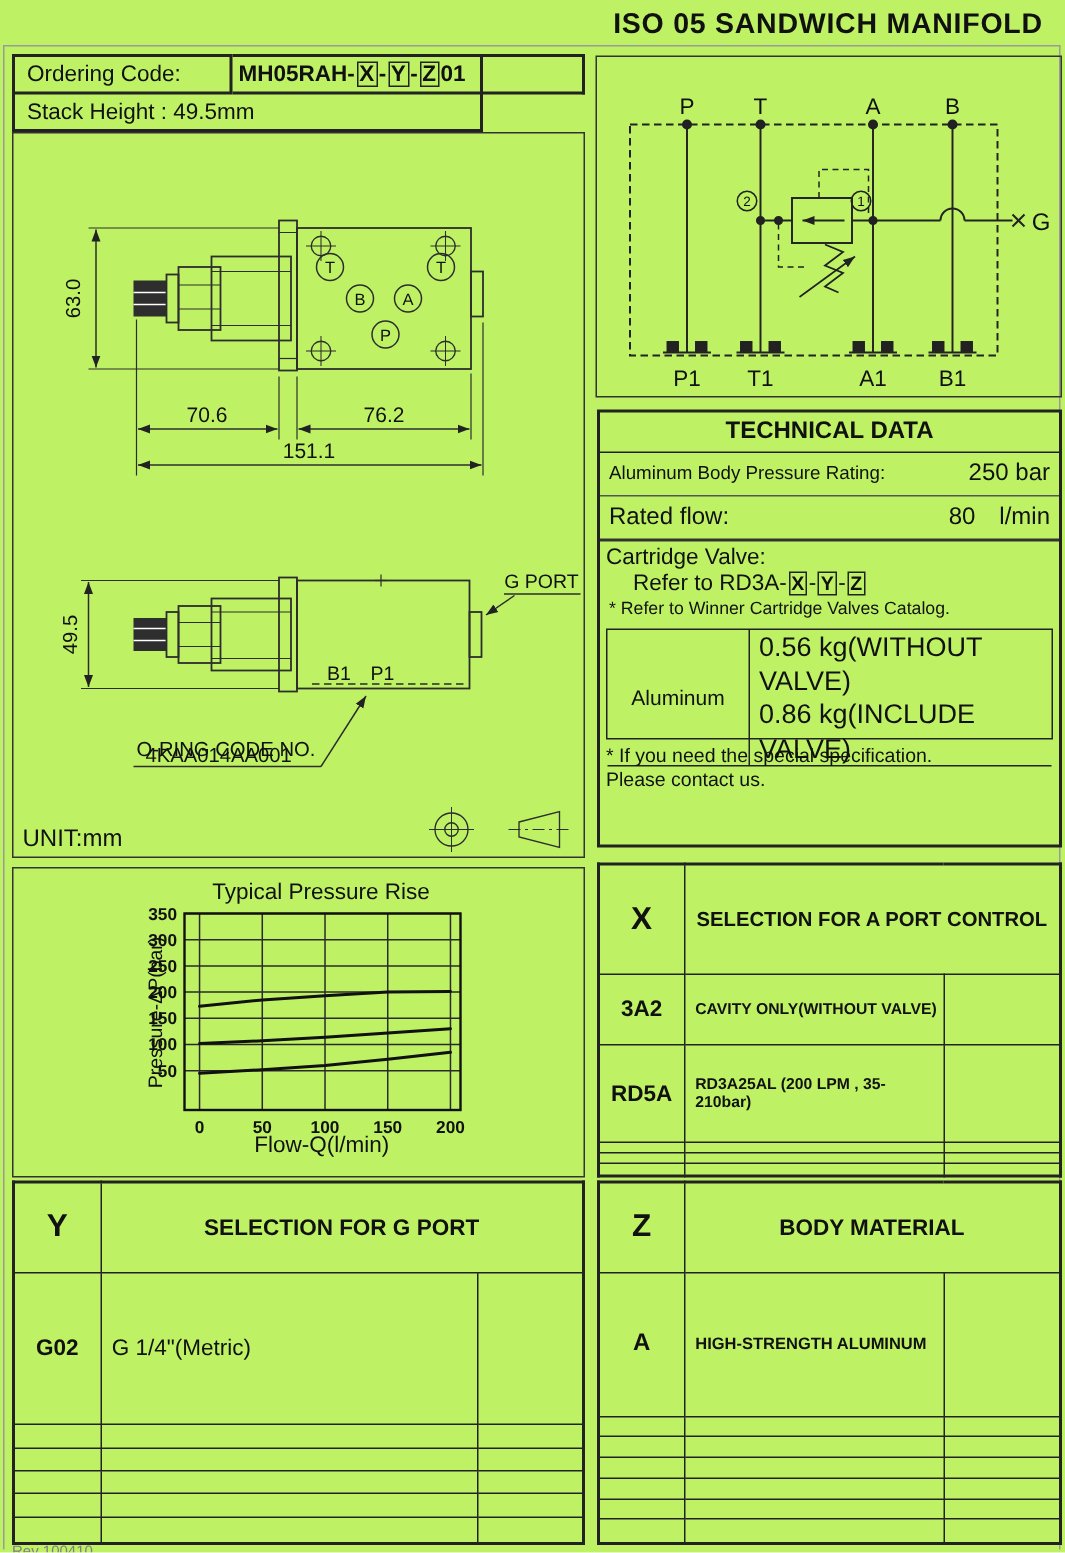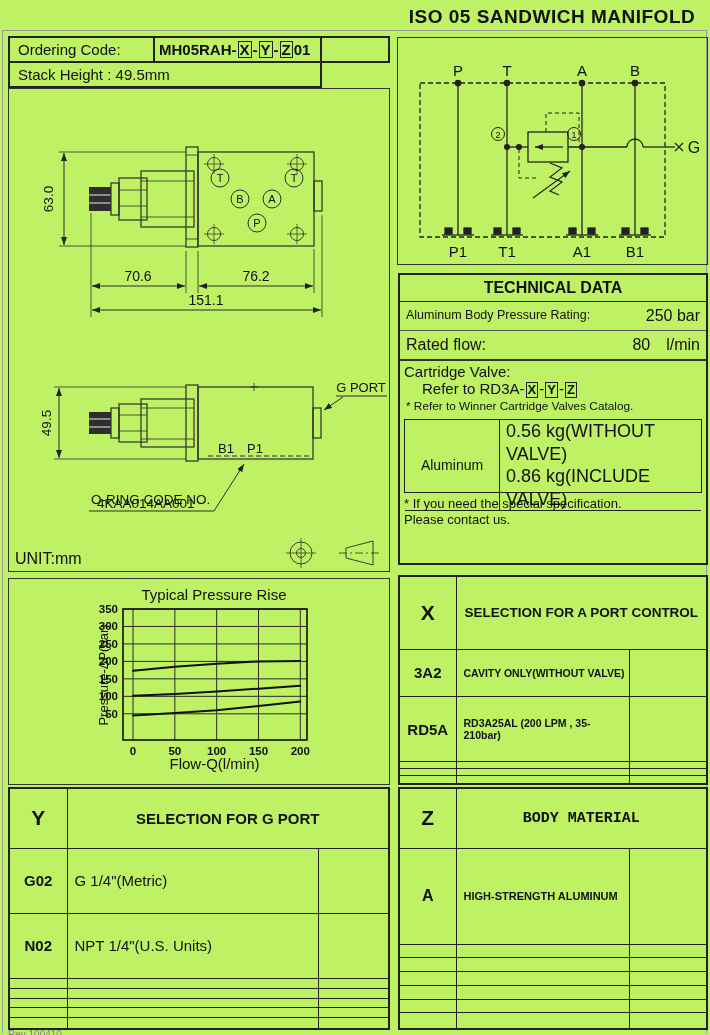--- a/index.html
+++ b/index.html
@@ -62,21 +62,21 @@
   #xtable td.tt{font-size:13.5px;}
   #xtable td.cc{font-size:15px;}
   #xtable td.cd{font-size:10.5px;font-weight:bold;}
   #ytable{left:8px;top:787px;width:382px;height:243px;}
   #ytable tr.hr{height:60px;}
   #ytable td.tt{font-size:15px;}
   #ytable td.cc{font-size:15px;}
   #ytable td.cd{font-size:15px;}
   #ztable{left:398px;top:787px;width:310px;height:243px;}
   #ztable tr.hr{height:60px;}
-  #ztable td.tt{font-size:15px;font-family:Liberation Mono, monospace;}
+  #ztable td.tt{font-size:15px;}
   #ztable td.cc{font-size:16px;}
   #ztable td.cd{font-size:11px;font-weight:bold;}
   
   .chart-title{position:absolute;left:40px;top:7px;width:330px;text-align:center;font-size:15px;color:#111;}
   .chart-xlabel{position:absolute;left:108px;top:176px;width:195px;text-align:center;font-size:15px;}
   .chart-ylabel{position:absolute;left:30px;top:88px;width:130px;height:16px;text-align:center;font-size:13px;
                 transform:rotate(-90deg);}
   .f-left{position:absolute;left:8px;top:1029px;font-size:10px;color:#808080;}
 </style>
 </head>
@@ -417,25 +417,20 @@
         <tr class="hr">
       <td class="ch">Y</td>
       <td class="tt" colspan="2">SELECTION FOR G PORT</td>
     </tr>
     <tr>
           <td class="cc">G02</td>
           <td class="cd">G 1/4"(Metric)</td>
           <td></td>
         </tr>
     <tr>
-          <td class="cc">N02</td>
-          <td class="cd">NPT 1/4"(U.S. Units)</td>
-          <td></td>
-        </tr>
-    <tr>
           <td class="cc"></td>
           <td class="cd"></td>
           <td></td>
         </tr>
     <tr>
           <td class="cc"></td>
           <td class="cd"></td>
           <td></td>
         </tr>
     <tr>

